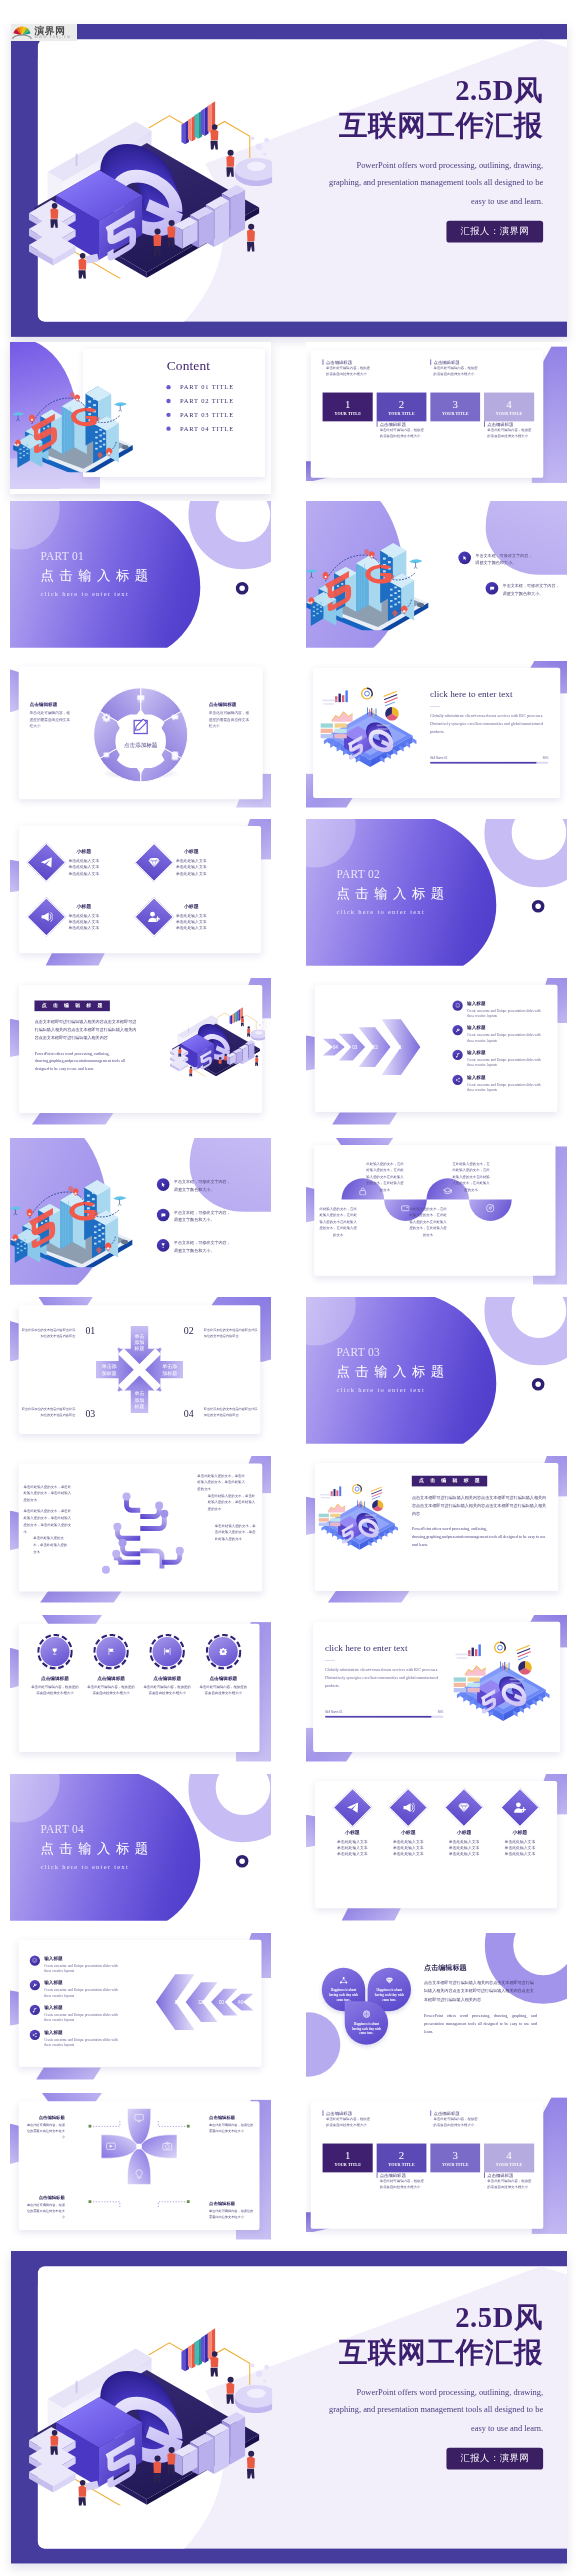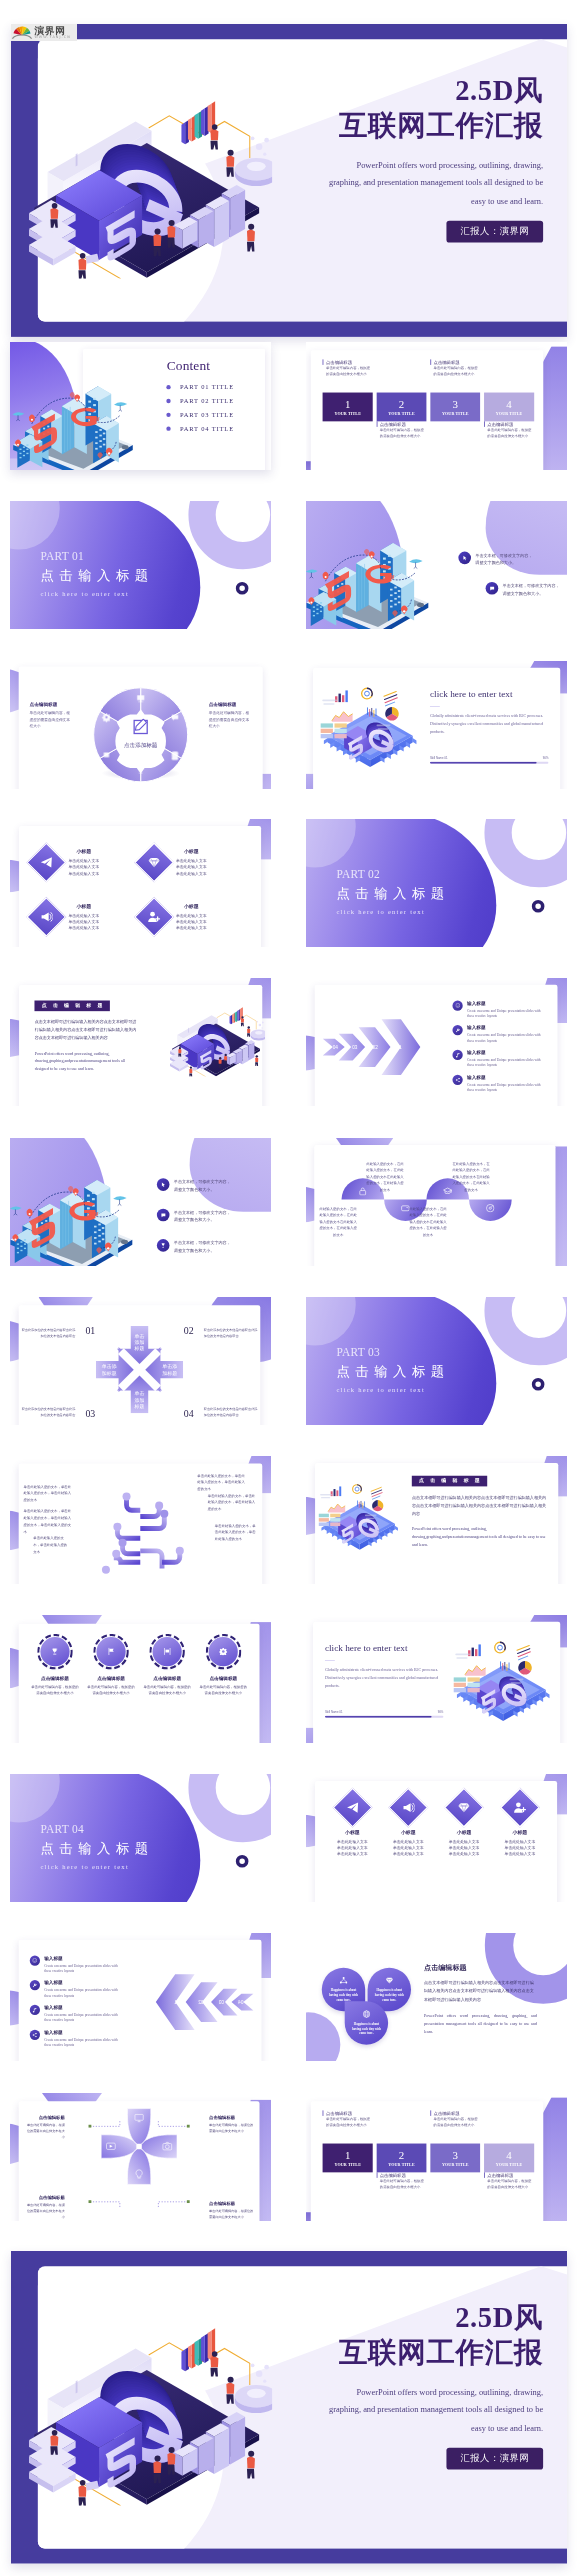--- a/index.html
+++ b/index.html
@@ -1,21 +1,21 @@
 <!DOCTYPE html>
 <html style="font-size:11px"><head>
 <meta charset="utf-8">
 <style>
   html,body{margin:0;padding:0;background:#fff;}
   body{width:579px;font-family:"Liberation Sans",sans-serif;}
   .page{position:relative;width:579px;height:2576px;overflow:hidden;background:#fff;}
   
   .slide{position:absolute;overflow:hidden;background:#fff;}
   .inner{position:absolute;left:0;top:0;width:662px;height:372px;transform-origin:0 0;overflow:hidden;}
-  .half{width:261px;height:128px;}
+  .half{width:261px;height:152px;}
   .half .inner{transform:scale(0.39479);}
   .full{width:556px;height:313px;left:11px;}
   .full .inner{transform:scale(0.840625);}
   .sh{box-shadow:0 4.1px 9.7px rgba(70,60,130,.16);}
   
   .logo{position:absolute;left:11px;top:24px;width:66px;height:17px;background:#ebebeb;z-index:50;
         display:flex;align-items:center;}
   .serif{font-family:"Liberation Serif","DejaVu Serif",serif;}
   .logo-cn{font-family:"DejaVu Sans",sans-serif;font-size:9.7px;font-weight:700;color:#4a4a4a;letter-spacing:0.7px;}
   .logo-url{font-family:"DejaVu Sans",sans-serif;font-size:3.4px;color:#9a9a9a;letter-spacing:1.1px;margin-top:0.7px;}

